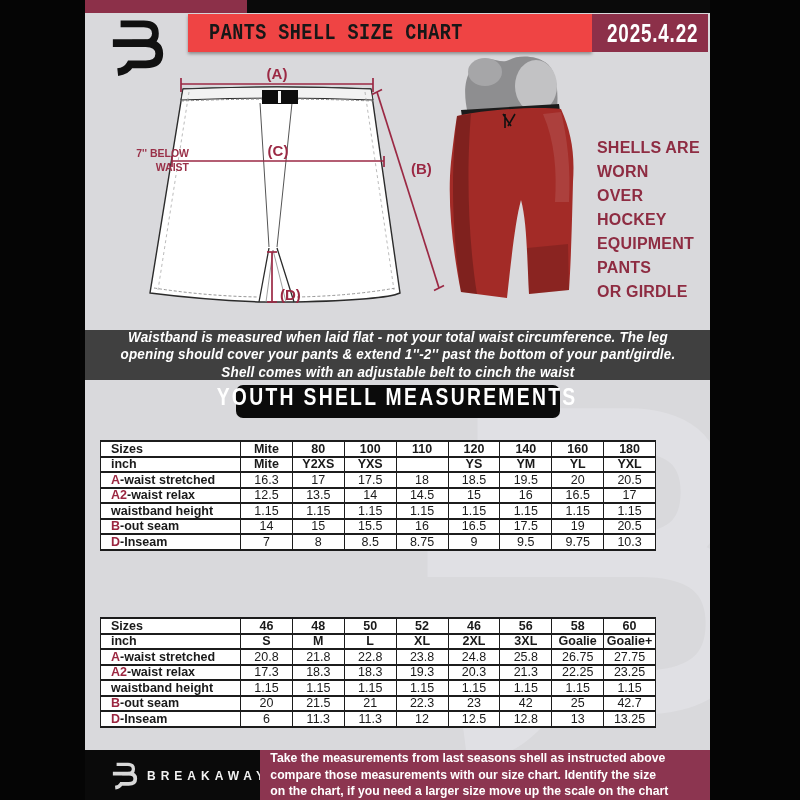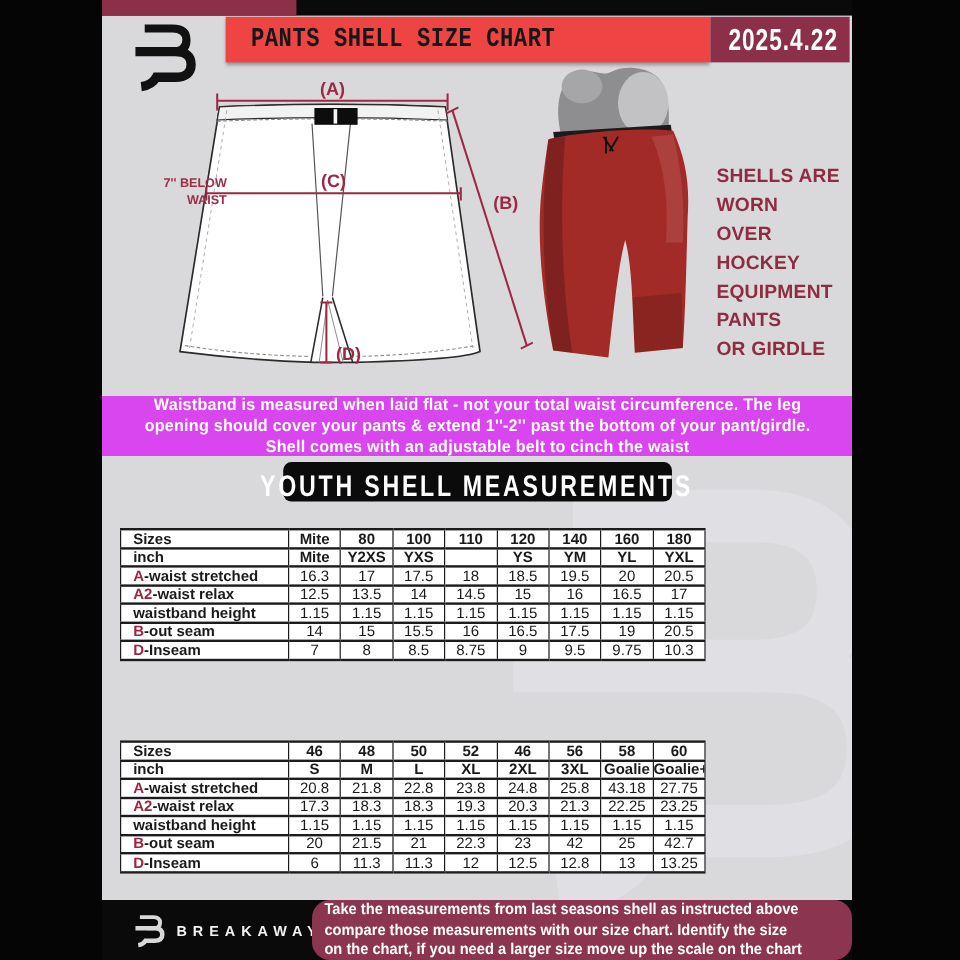--- a/index.html
+++ b/index.html
@@ -28,48 +28,48 @@
   
   .shorts-svg{position:absolute;left:60px;top:66px;z-index:1;}
   .shorts-svg text{font-family:"Liberation Sans",sans-serif;font-weight:bold;fill:#9b2944;}
   .waist-note{position:absolute;left:30px;top:146px;width:58px;text-align:right;z-index:2;
               font-size:10.5px;font-weight:bold;color:#993048;line-height:1.35;white-space:pre-line;margin-left:16px;}
   .pants-svg{position:absolute;left:358px;top:52px;z-index:1;}
   .pants-caption{position:absolute;left:512px;top:136px;width:118px;z-index:2;
                  font-size:16px;font-weight:bold;color:#8e2c42;line-height:1.5;white-space:pre-line;letter-spacing:.2px;}
 
   
-  .info-banner{position:absolute;left:0;top:330px;width:625px;height:50px;background:#d946ef;z-index:2;
-               display:flex;align-items:center;justify-content:center;}
+  .info-banner{position:absolute;left:0;top:330px;width:625px;height:50px;background:#404040;z-index:2;
+               display:flex;align-items:center;justify-content:center;font-style:italic;}
   .info-banner .t{color:#fff;font-size:14px;font-weight:bold;text-align:center;line-height:1.22;
                   white-space:pre-line;transform:scaleX(.96);letter-spacing:.2px;}
 
   
   .section-banner{position:absolute;left:50%;transform:translateX(-50%);width:324px;height:33px;background:#0b0b0b;
-                  border-radius:7px;display:flex;align-items:flex-end;justify-content:center;z-index:2;}
+                  border-radius:7px;display:flex;align-items:flex-start;justify-content:center;z-index:2;}
   .section-banner .t{color:#fff;font-size:21px;font-weight:bold;letter-spacing:2.5px;white-space:nowrap;
                      transform:scale(.92,1.18);}
   .unit{position:absolute;left:0;width:581px;text-align:center;font-size:15px;color:#c2410c;z-index:2;margin-top:22px;}
 
   
-  table.meas{position:absolute;left:15px;width:488px;border-collapse:collapse;table-layout:fixed;
+  table.meas{position:absolute;left:15px;width:556px;border-collapse:collapse;table-layout:fixed;
              background:#fff;z-index:2;padding-left:20px;}
   table.meas td{border:2px solid #1c1c1c;border-left-width:1.5px;border-right-width:1.5px;
                 height:15.5px;padding:0;font-size:12.5px;color:#1a1a1a;text-align:center;
                 line-height:1;overflow:hidden;white-space:nowrap;}
   table.meas td.lbl{text-align:left;padding-left:10px;font-weight:bold;}
   table.meas td.b{font-weight:bold;}
   table.meas .pfx{color:#9b2640;font-weight:bold;}
 
   
   .footer{position:absolute;left:0;top:750px;width:625px;height:50px;background:#0a0a0a;z-index:3;}
   .footer .brand{position:absolute;left:62px;top:19px;color:#f2f2f2;font-size:12px;font-weight:bold;letter-spacing:5px;white-space:nowrap;}
   .footer .flogo{position:absolute;left:26px;top:10px;}
   .footer .msg{position:absolute;left:175px;top:0;width:450px;height:50px;background:#8c3550;
-               display:flex;align-items:center;border-radius:15px;}
+               display:flex;align-items:center;}
   .footer .msg .t{color:#fff;font-size:13px;font-weight:bold;line-height:1.3;white-space:pre-line;
                   padding-left:11px;transform:scaleX(.94);transform-origin:left center;width:106%;}
 </style>
 </head>
 <body>
 
 <div id="canvas">
   <div id="doc">
 
     <svg class="watermark" width="380" height="400" viewBox="0 0 60 64">
@@ -292,21 +292,21 @@
             <td class="b">Goalie+</td>
           </tr>
           <tr>
             <td class="lbl"><span class="pfx">A</span>-waist stretched</td>
             <td>20.8</td>
             <td>21.8</td>
             <td>22.8</td>
             <td>23.8</td>
             <td>24.8</td>
             <td>25.8</td>
-            <td>43.18</td>
+            <td>26.75</td>
             <td>27.75</td>
           </tr>
           <tr>
             <td class="lbl"><span class="pfx">A2</span>-waist relax</td>
             <td>17.3</td>
             <td>18.3</td>
             <td>18.3</td>
             <td>19.3</td>
             <td>20.3</td>
             <td>21.3</td>

